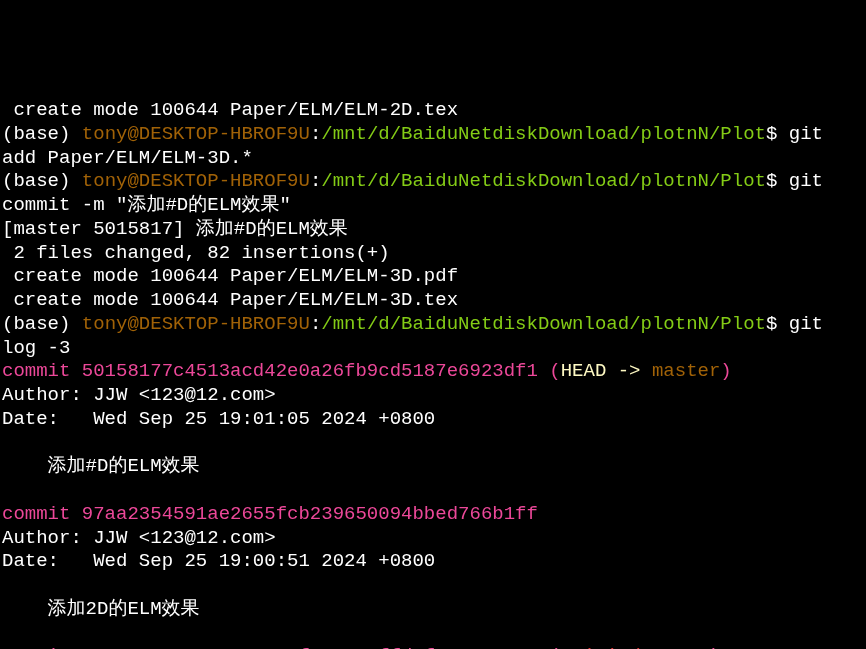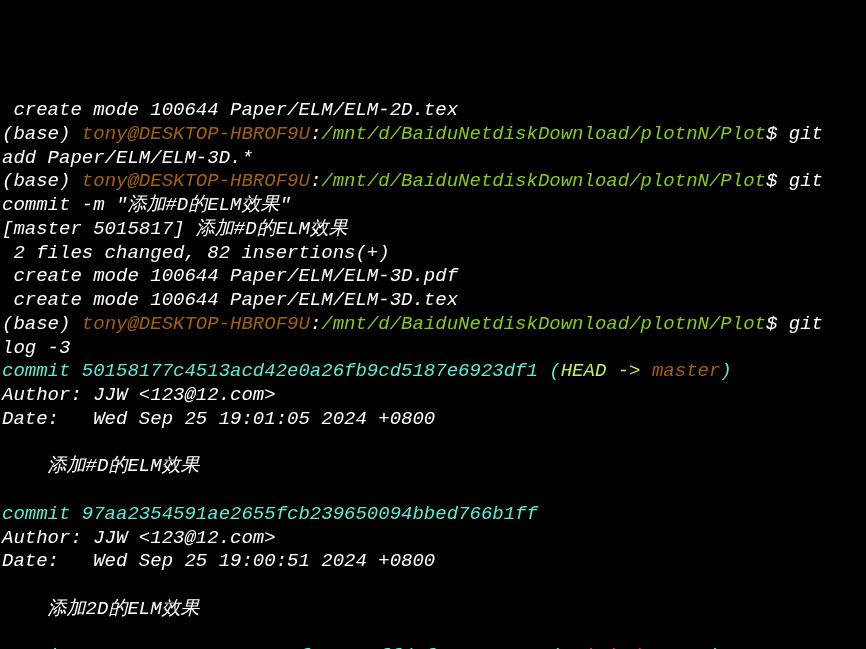--- a/index.html
+++ b/index.html
@@ -11,24 +11,24 @@
       line-height: 1.25;
       padding: 4px 2px;
       white-space: pre;
       overflow: hidden;
       width: 866px;
       height: 649px;
     }
     .white { color: #ffffff; }
     .green { color: #a16207; }
     .blue { color: #84cc16; }
-    .yellow { color: #5eead4; }
-    .cyan { color: #bef264; }
+    .yellow { color: #ec4899; }
+    .cyan { color: #fef9c3; }
     .red { color: #e03030; }
-    .line { display: block; font-style: italic; }
+    .line { display: block; }
   </style>
 </head>
 <body>
 
 
 
 <div><span class="line white"> create mode 100644 Paper/ELM/ELM-2D.tex</span><span class="line"><span class="white">(base) </span><span class="green">tony@DESKTOP-HBROF9U</span><span class="white">:</span><span class="blue">/mnt/d/BaiduNetdiskDownload/plotnN/Plot</span><span class="white">$ </span><span class="white">git</span></span><span class="line white">add Paper/ELM/ELM-3D.*</span><span class="line"><span class="white">(base) </span><span class="green">tony@DESKTOP-HBROF9U</span><span class="white">:</span><span class="blue">/mnt/d/BaiduNetdiskDownload/plotnN/Plot</span><span class="white">$ </span><span class="white">git</span></span><span class="line white">commit -m "添加#D的ELM效果"</span><span class="line white">[master 5015817] 添加#D的ELM效果</span><span class="line white"> 2 files changed, 82 insertions(+)</span><span class="line white"> create mode 100644 Paper/ELM/ELM-3D.pdf</span><span class="line white"> create mode 100644 Paper/ELM/ELM-3D.tex</span><span class="line"><span class="white">(base) </span><span class="green">tony@DESKTOP-HBROF9U</span><span class="white">:</span><span class="blue">/mnt/d/BaiduNetdiskDownload/plotnN/Plot</span><span class="white">$ </span><span class="white">git</span></span><span class="line white">log -3</span><span class="line"><span class="yellow">commit 50158177c4513acd42e0a26fb9cd5187e6923df1</span><span class="yellow"> (</span><span class="cyan">HEAD -&gt; </span><span class="green">master</span><span class="yellow">)</span></span><span class="line white">Author: JJW &lt;123@12.com&gt;</span><span class="line white">Date:   Wed Sep 25 19:01:05 2024 +0800</span><span class="line"> </span><span class="line white">    添加#D的ELM效果</span><span class="line"> </span><span class="line yellow">commit 97aa2354591ae2655fcb239650094bbed766b1ff</span><span class="line white">Author: JJW &lt;123@12.com&gt;</span><span class="line white">Date:   Wed Sep 25 19:00:51 2024 +0800</span><span class="line"> </span><span class="line white">    添加2D的ELM效果</span><span class="line"> </span><span class="line"><span class="yellow">commit 465a431e82a69c047caf54eea8ffdef5586313e3</span><span class="yellow"> (</span><span class="red">origin/master</span><span class="yellow">)</span></span></div>
 
 
 

